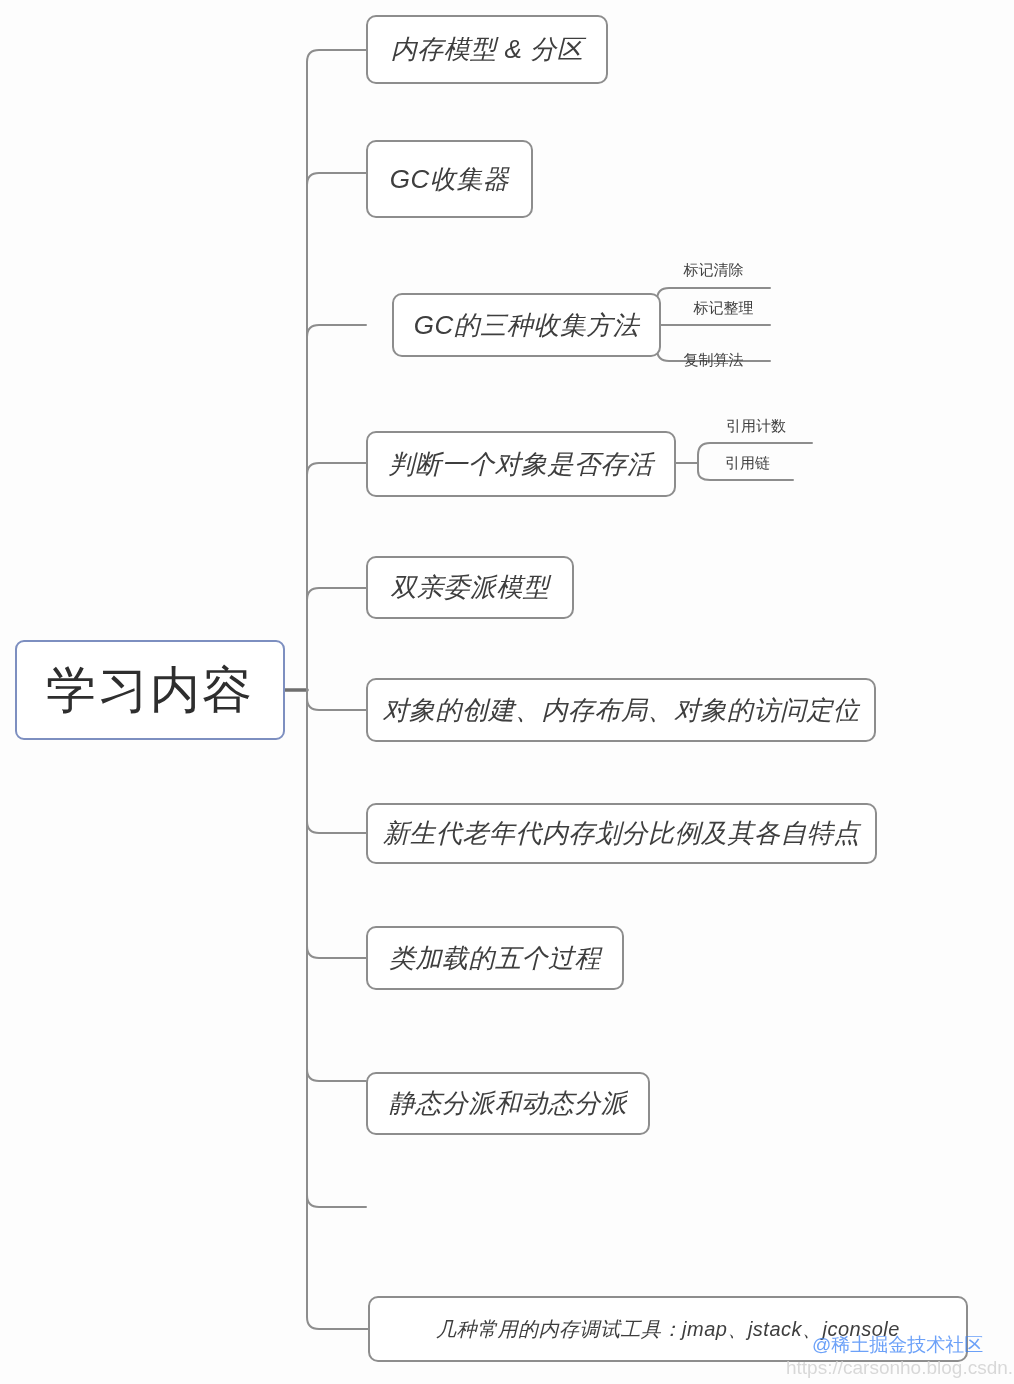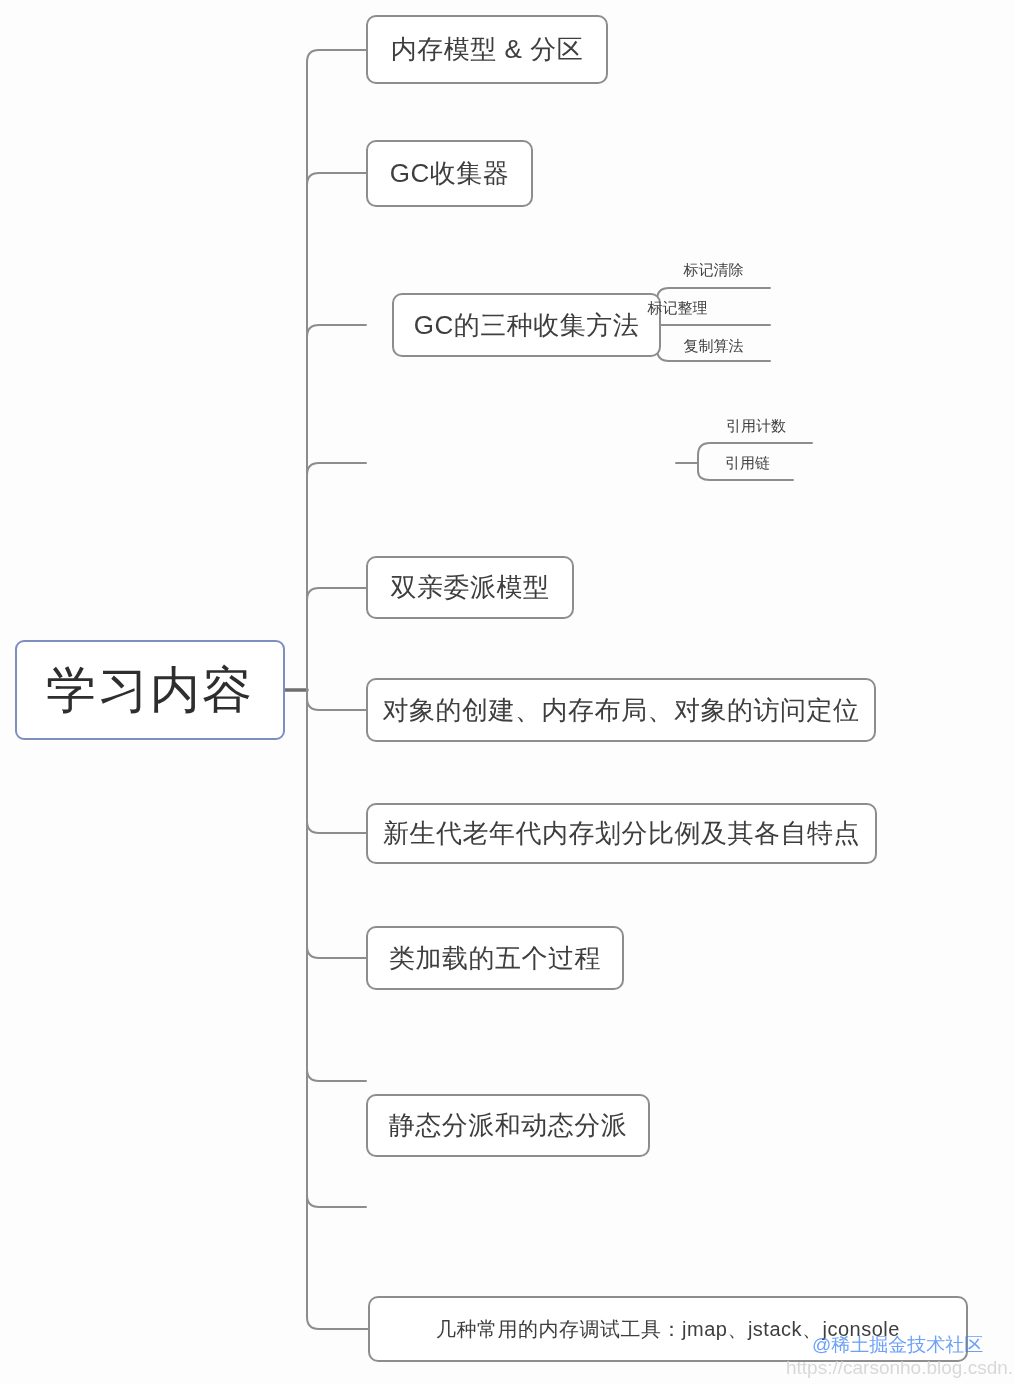--- a/index.html
+++ b/index.html
@@ -27,21 +27,21 @@
     border: 2px solid var(--line, #8d8d8d);
     border-radius: 10px;
     display: flex;
     align-items: center;
     justify-content: center;
     white-space: nowrap;
     color: var(--text, #3e3e3e);
     font-size: 26px;
     letter-spacing: 0.5px;
   }
-  .node span { white-space: nowrap; }
+  .node span { white-space: nowrap; font-style: italic; }
   .root-node {
     position: absolute;
     box-sizing: border-box;
     background: #ffffff;
     border: 2px solid var(--root-border, #7d8fc0);
     border-radius: 9px;
     display: flex;
     align-items: center;
     justify-content: center;
     white-space: nowrap;
@@ -110,57 +110,60 @@
   </svg>
 
   <div class="root-node" style="left:15px; top:640px; width:270px; height:100px;">
     <span>学习内容</span>
   </div>
 
   <div class="node" style="left:366px; top:15px; width:242px; height:69px;">
     <span>内存模型 &amp; 分区</span>
   </div>
 
-  <div class="node" style="left:366px; top:140px; width:167px; height:67px;">
+  <div class="node" style="left:366px; top:140px; width:167px; height:78px;">
     <span>GC收集器</span>
   </div>
 
   <div class="node" style="left:366px; top:293px; width:269px; height:64px;margin-left:26px;">
     <span>GC的三种收集方法</span>
   </div>
 
+  <div class="node" style="left:366px; top:431px; width:310px; height:66px;">
+    <span>判断一个对象是否存活</span>
+  </div>
 
   <div class="node" style="left:366px; top:556px; width:208px; height:63px;">
     <span>双亲委派模型</span>
   </div>
 
   <div class="node" style="left:366px; top:678px; width:510px; height:64px;">
     <span>对象的创建、内存布局、对象的访问定位</span>
   </div>
 
   <div class="node" style="left:366px; top:803px; width:511px; height:61px;">
     <span>新生代老年代内存划分比例及其各自特点</span>
   </div>
 
   <div class="node" style="left:366px; top:926px; width:258px; height:64px;">
     <span>类加载的五个过程</span>
   </div>
 
-  <div class="node" style="left:366px; top:1094px; width:284px; height:63px;">
+  <div class="node" style="left:366px; top:1072px; width:284px; height:63px;">
     <span>静态分派和动态分派</span>
   </div>
 
 
   <div class="node" style="left:368px; top:1296px; width:600px; height:66px; font-size:20px;">
     <span>几种常用的内存调试工具：jmap、jstack、jconsole</span>
   </div>
 
   <div class="leaf-label" style="left:657px; top:256px; width:113px;">标记清除</div>
-  <div class="leaf-label" style="left:621px; top:294px; width:113px;">标记整理</div>
-  <div class="leaf-label" style="left:657px; top:332px; width:113px;">复制算法</div>
+  <div class="leaf-label" style="left:667px; top:294px; width:113px;">标记整理</div>
+  <div class="leaf-label" style="left:657px; top:346px; width:113px;">复制算法</div>
 
   <div class="leaf-label" style="left:700px; top:412px; width:112px;">引用计数</div>
   <div class="leaf-label" style="left:700px; top:449px; width:95px;">引用链</div>
 
   <div class="wm1">@稀土掘金技术社区</div>
   <div class="wm2">https://carsonho.blog.csdn.net</div>
 
 </div>
 
 </body></html>

